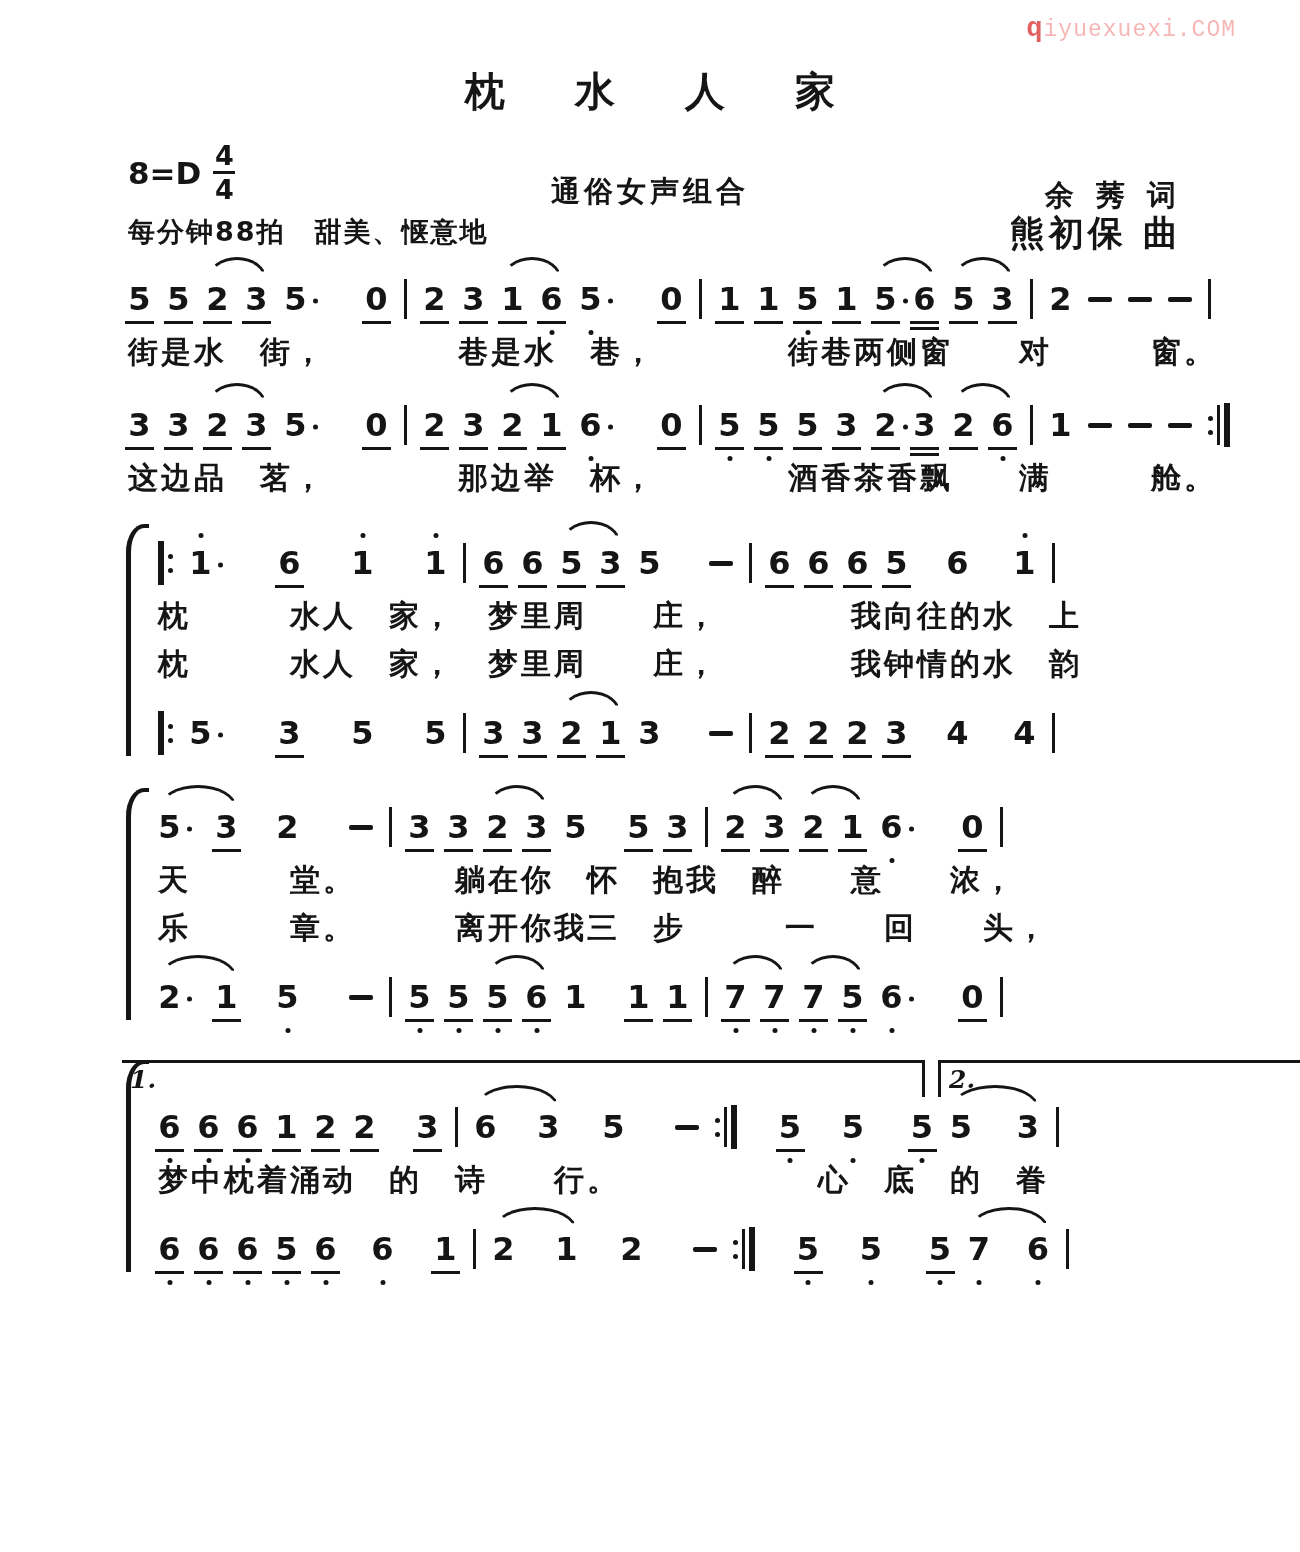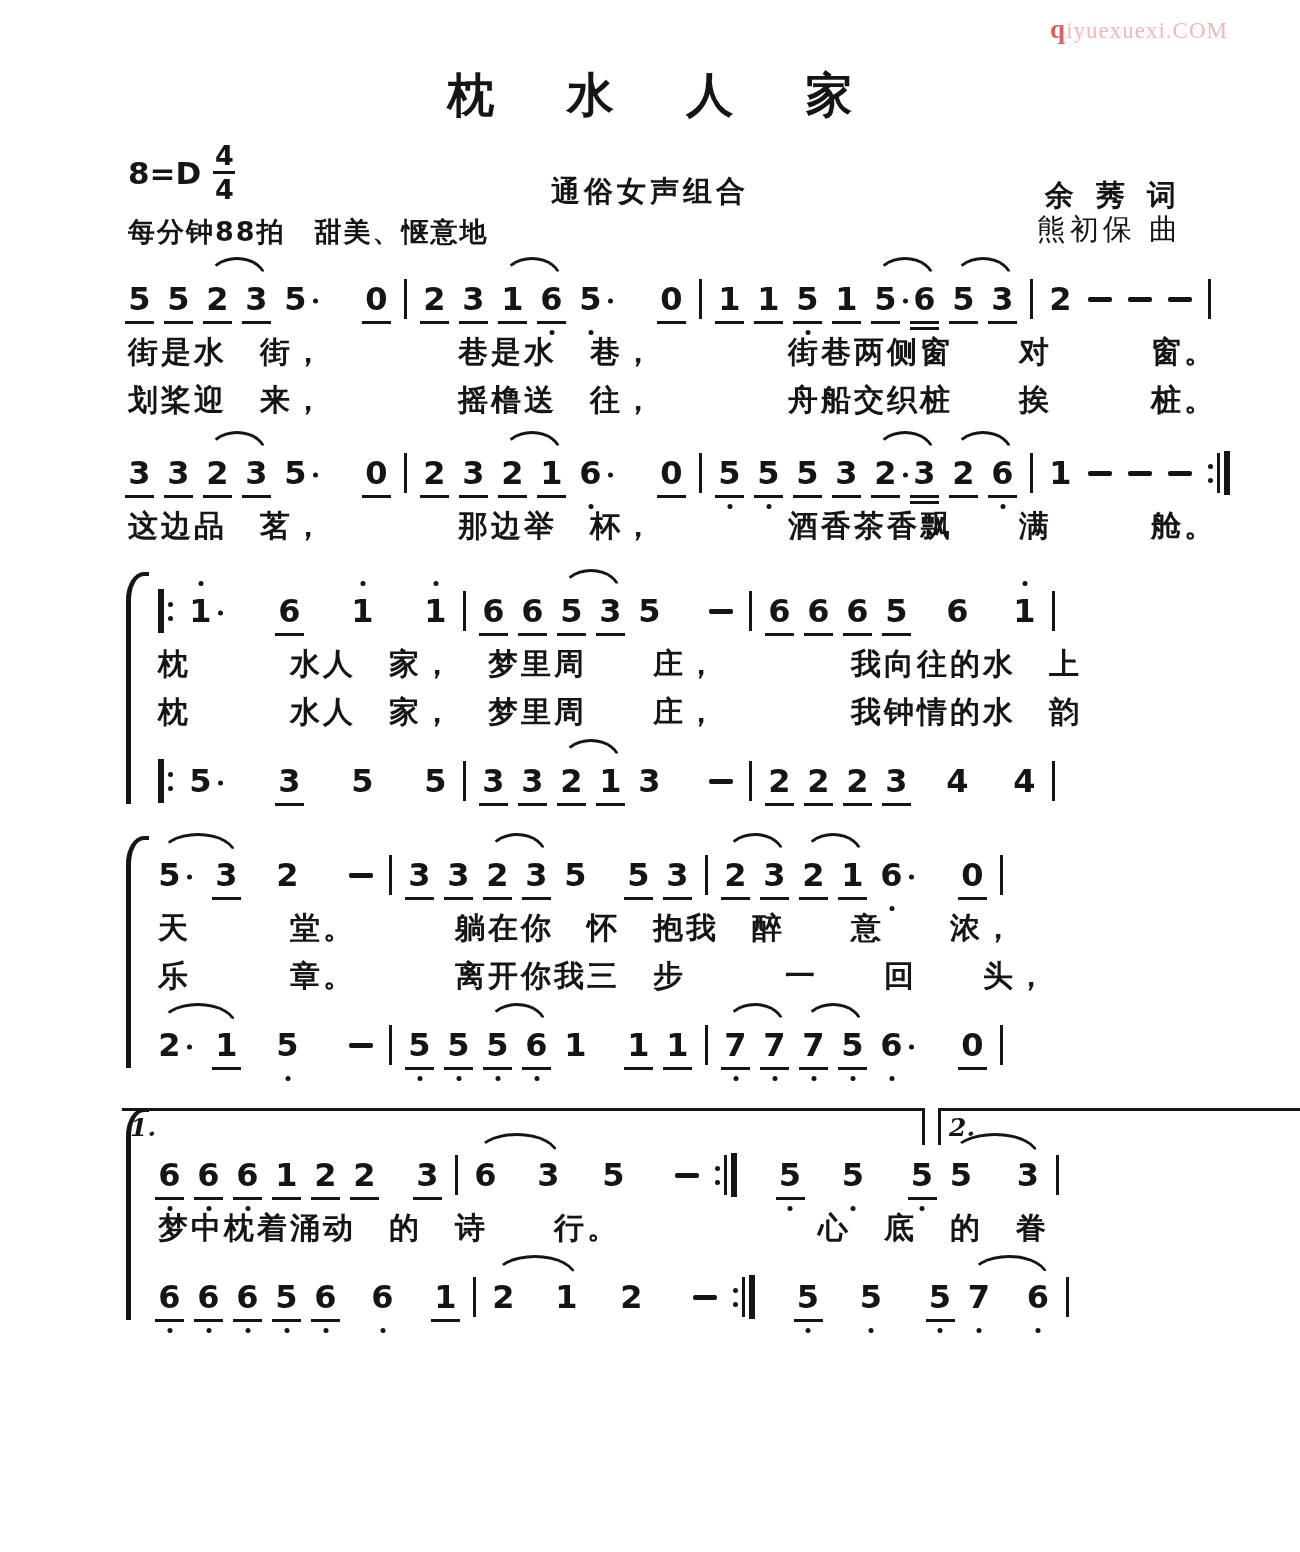--- a/index.html
+++ b/index.html
@@ -1,35 +1,35 @@
 <!DOCTYPE html>
 <html><head>
 <meta charset="utf-8">
 <style>
   html,body{margin:0;padding:0;background:#ffffff;}
   body{width:1300px;height:1552px;position:relative;overflow:hidden;
        font-family:"DejaVu Sans",sans-serif;color:#151515;}
 
   
   .header{position:relative;height:252px;}
-  .watermark{position:absolute;top:14px;right:72px;font-size:23px;letter-spacing:1px;
-             font-family:Liberation Serif, serif;}
+  .watermark{position:absolute;top:14px;right:64px;font-size:23px;letter-spacing:1px;
+             font-family:Liberation Mono, monospace;}
   .watermark .wq{color:#e06060;font-weight:800;font-size:27px;}
   .watermark .wr{color:#f6b6b6;font-weight:400;}
   .title{position:absolute;top:64px;left:0;width:100%;text-align:center;
-         font-size:47px;font-weight:900;letter-spacing:28px;text-indent:28px;}
+         font-size:40px;font-weight:900;letter-spacing:28px;text-indent:28px;}
   .keyrow{position:absolute;left:128px;top:142px;display:flex;align-items:center;
           font-size:31px;font-weight:800;}
   .meter{display:inline-flex;flex-direction:column;align-items:center;line-height:1;
          margin-left:12px;font-size:27px;font-weight:800;}
   .meter .fline{width:22px;height:3px;background:#151515;margin:2px 0;}
   .subtitle{position:absolute;top:172px;left:0;width:100%;text-align:center;
             font-size:29px;font-weight:700;letter-spacing:4px;}
   .credit1{position:absolute;right:118px;top:176px;font-size:29px;font-weight:700;letter-spacing:6px;}
-  .credit2{position:absolute;right:118px;top:210px;font-size:29px;font-weight:400;letter-spacing:4px;}
+  .credit2{position:absolute;right:118px;top:210px;font-size:35px;font-weight:700;letter-spacing:4px;}
   .tempo{position:absolute;left:128px;top:214px;font-size:27px;font-weight:800;letter-spacing:2px;}
 
   
   .score{padding-left:128px;padding-right:40px;}
   .system{position:relative;}
   .mrow{display:flex;align-items:center;gap:16px;height:46px;}
   .lyr{font-size:30px;font-weight:600;white-space:pre;letter-spacing:3px;margin-top:12px;line-height:1.2;}
 
   
   .nt{position:relative;min-width:23px;height:42px;display:inline-flex;
@@ -203,21 +203,20 @@
         <span class="bar"></span>
         <span class="nt">
           <span class="dg">2</span>
         </span>
         <span class="dash"></span>
         <span class="dash"></span>
         <span class="dash"></span>
         <span class="bar"></span>
       </div>
     <div class="lyr">街是水　街，　　　　巷是水　巷，　　　　街巷两侧窗　　对　　　窗。</div>
-    <div class="lyr">划桨迎　来，　　　　摇橹送　往，　　　　舟船交织桩　　挨　　　桩。</div>
   </section>
 
   <section class="system s2">
     <div class="mrow">
         <span class="nt">
           <span class="dg">3</span>
           <span class="ul"></span>
         </span>
         <span class="nt">
           <span class="dg">3</span>

